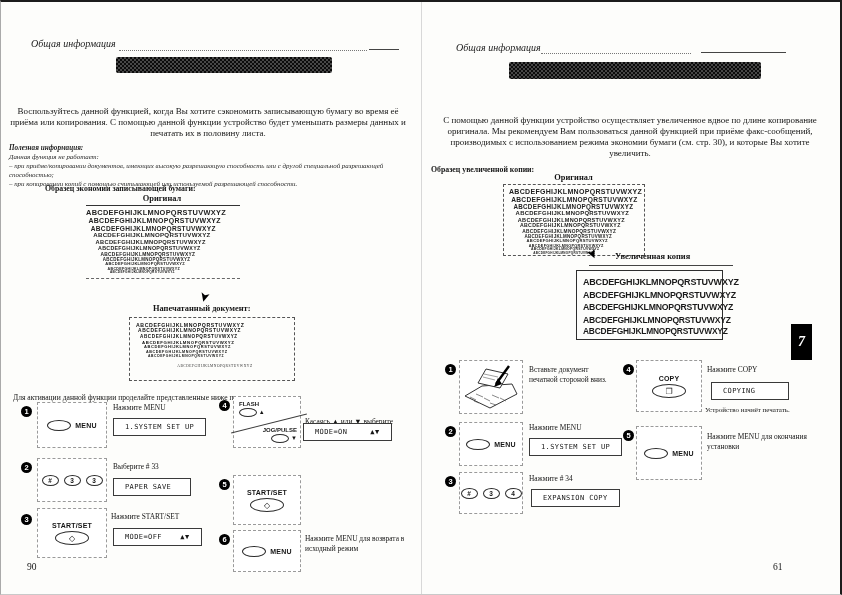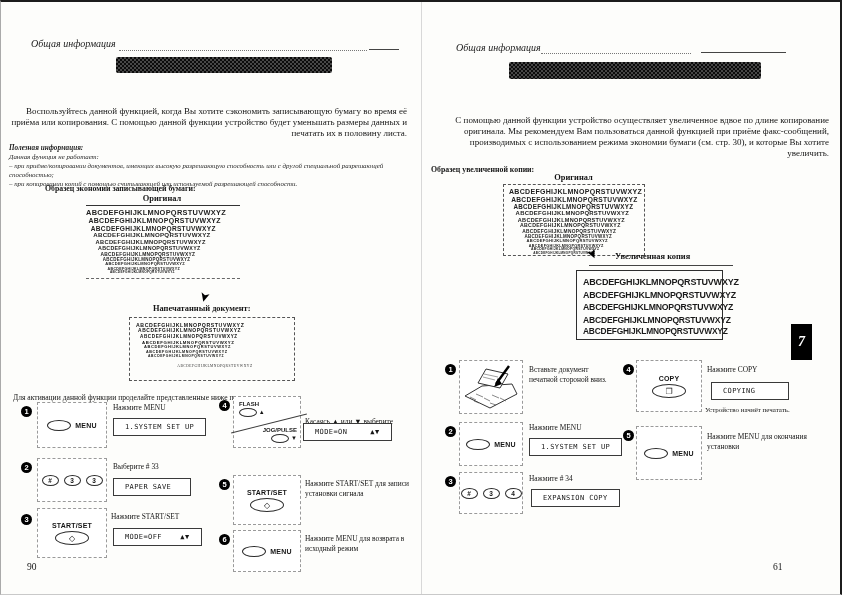--- a/index.html
+++ b/index.html
@@ -10,21 +10,21 @@
          border-left:1px solid #aaa;border-bottom:1px solid #c9c9c9}
   .abs{position:absolute}
   .center-rule{left:420px;top:0;width:1px;height:595px;background:#d8d8d8}
   .runhead{font-style:italic;font-size:10px;color:#222;white-space:nowrap}
   .hr-dot{border-top:1px dotted #777;height:0}
   .hr-solid{border-top:1px solid #444;height:0}
   .banner{background:repeating-conic-gradient(#0b0b0b 0% 25%, #474747 0% 50%) 0 0/4px 4px;
           border-radius:2px}
   .title{font-style:italic;font-weight:bold;font-size:15px;letter-spacing:.2px;white-space:nowrap;
          font-family:"DejaVu Serif","Liberation Serif",serif}
-  .body-text{font-size:9px;line-height:1.22;text-align:right}
+  .body-text{font-size:9px;line-height:1.22;text-align:center}
   .fine{font-style:italic;font-size:6.9px;line-height:1.3;color:#272727}
   .fine-title{font-style:italic;font-weight:bold;font-size:7.2px;color:#1d1d1d}
   .sub-bold{font-weight:bold;font-size:7.8px}
   .center{text-align:center}
   .alpha-block div{font-family:"Liberation Sans",sans-serif;font-weight:bold;letter-spacing:.3px;
                    line-height:1.12;white-space:nowrap;color:#222}
   .orig-left{border-top:1px solid #333;border-bottom:1px dashed #666;padding:3px 0 4px 0}
   .orig-right{border:1px dashed #555;padding:3px 0 3px 5px}
   .big-alpha{border:1px solid #2e2e2e;padding:5px 0 4px 6px}
   .big-alpha div{font-family:"Liberation Sans",sans-serif;font-weight:bold;letter-spacing:-.2px;
@@ -168,21 +168,20 @@
   <div class="abs inst" style="left:304px;top:415px;width:96px">Касаясь ▲ или ▼ выберите нужный режим</div>
   <div class="abs lcd" style="left:302px;top:421px">MODE=ON     ▲▼</div>
 
   <div class="abs badge" style="left:218px;top:477px">5</div>
   <div class="abs keybox" style="left:232px;top:473px;width:68px;height:50px">
     <div class="ss-btn">
       <span class="btn-label">START/SET</span>
       <span class="ss-oval"><span>◇</span></span>
     </div>
   </div>
-  <div class="abs inst" style="left:304px;top:477px;width:108px">Нажмите START/SET для записи установки сигнала</div>
 
   <div class="abs badge" style="left:218px;top:532px">6</div>
   <div class="abs keybox" style="left:232px;top:528px;width:68px;height:42px">
     <div class="menu-btn">
       <span class="oval-sm"></span>
       <span class="btn-label">MENU</span>
     </div>
   </div>
   <div class="abs inst" style="left:304px;top:532px;width:108px">Нажмите MENU для возврата в исходный режим</div>
 

